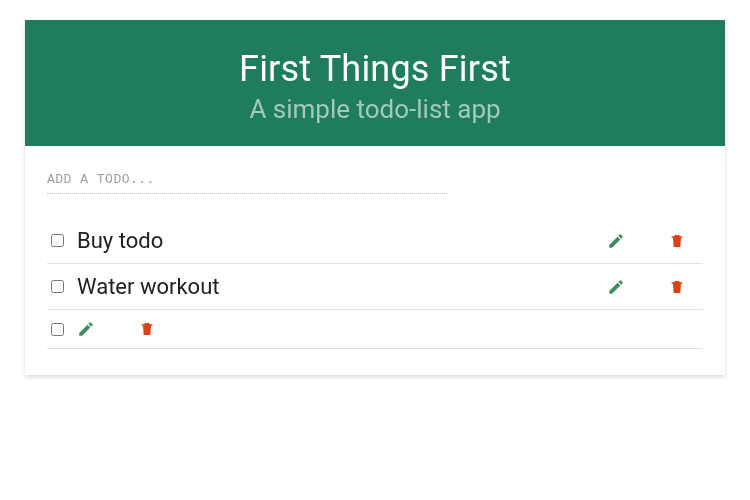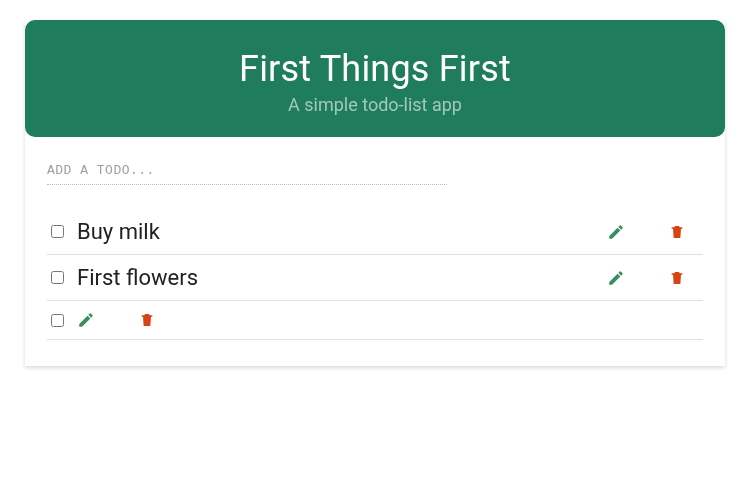--- a/index.html
+++ b/index.html
@@ -14,31 +14,30 @@
   .app {
     width: 700px;
     margin: 0 auto;
     box-shadow: 0 2px 4px rgba(0,0,0,0.15);
     background: #fff;
   }
   .header {
     background: #1f7c5c;
     text-align: center;
     padding: 28px 20px 22px 20px;
-    border-radius: 10px;
   }
   .title {
     font-size: 36px;
     font-weight: 400;
     color: #fff;
     margin: 0 0 4px 0;
     letter-spacing: 0.2px;
   }
   .subtitle {
-    font-size: 18px;
+    font-size: 26px;
     font-weight: 400;
     color: #a3c9ba;
     margin: 0;
   }
   .content {
     padding: 22px 22px 26px 22px;
   }
   .add-input {
     border: none;
     border-bottom: 1px dotted #bdbdbd;
@@ -104,21 +103,21 @@
     <h1 class="title">First Things First</h1>
     <p class="subtitle">A simple todo-list app</p>
   </div>
   <div class="content">
     <input class="add-input" type="text" placeholder="Add a todo..." style="">
     <div class="list" id="todo-list">
         <div class="row">
           <div class="chk-wrap">
             <input type="checkbox" class="chk" style="">
           </div>
-          <div class="label">Buy milk</div>
+          <div class="label">Buy todo</div>
           <div class="actions">
             <button class="icon-btn">
               <span>
                 <svg width="18" height="18" viewBox="0 0 24 24" fill="#3b8c5f">
                   <path d="M3 17.25V21h3.75L17.81 9.94l-3.75-3.75L3 17.25zM20.71 7.04a1 1 0 0 0 0-1.41l-2.34-2.34a1 1 0 0 0-1.41 0l-1.83 1.83 3.75 3.75 1.83-1.83z"></path>
                 </svg>
               </span>
             </button>
             <button class="icon-btn">
               <span>
@@ -126,21 +125,21 @@
                   <path d="M6 7h12l-1 14H7L6 7zm3-4h6l1 2h4v2H4V5h4l1-2z"></path>
                 </svg>
               </span>
             </button>
           </div>
         </div>
         <div class="row">
           <div class="chk-wrap">
             <input type="checkbox" class="chk" style="">
           </div>
-          <div class="label">First flowers</div>
+          <div class="label">Water workout</div>
           <div class="actions">
             <button class="icon-btn">
               <span>
                 <svg width="18" height="18" viewBox="0 0 24 24" fill="#3b8c5f">
                   <path d="M3 17.25V21h3.75L17.81 9.94l-3.75-3.75L3 17.25zM20.71 7.04a1 1 0 0 0 0-1.41l-2.34-2.34a1 1 0 0 0-1.41 0l-1.83 1.83 3.75 3.75 1.83-1.83z"></path>
                 </svg>
               </span>
             </button>
             <button class="icon-btn">
               <span>

